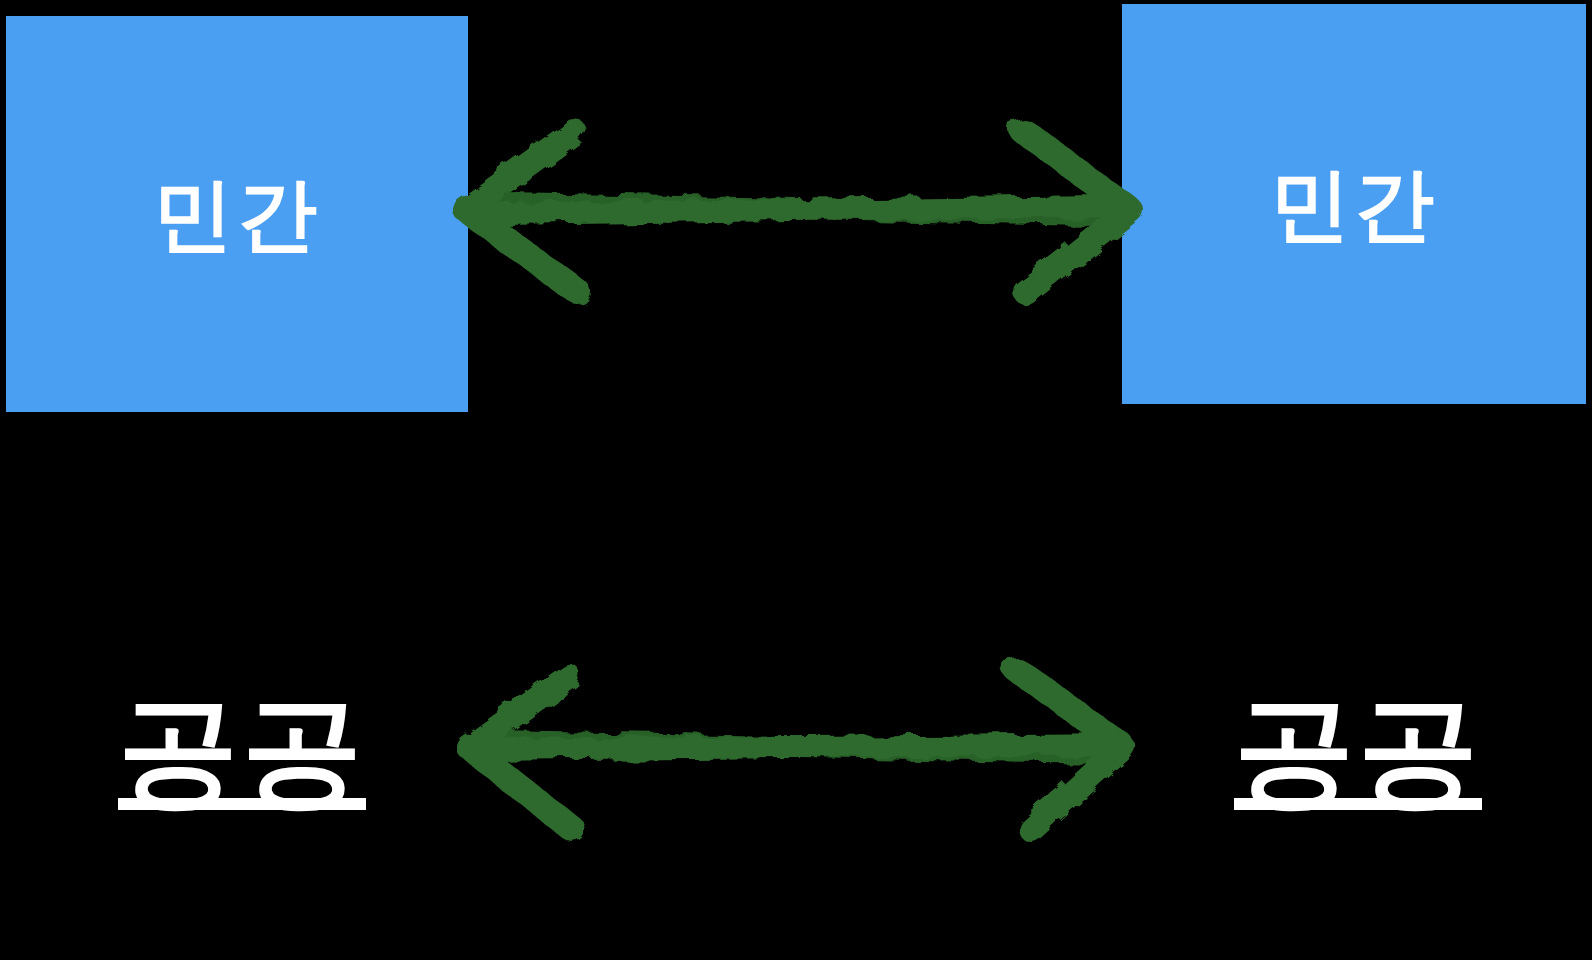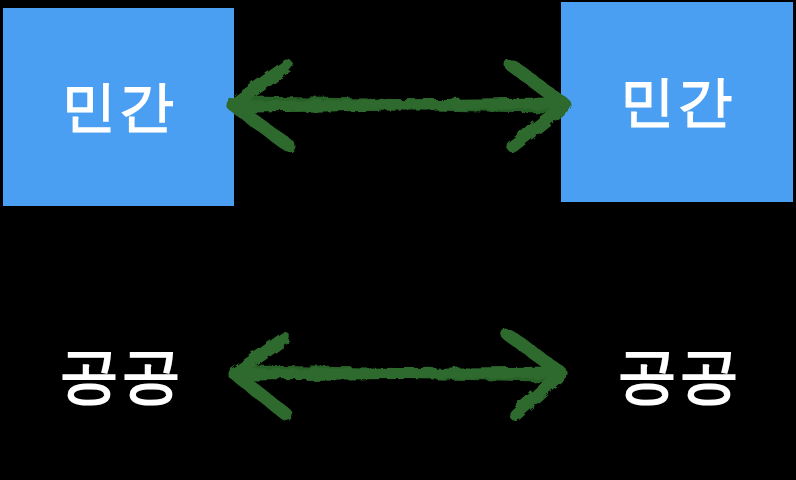--- a/index.html
+++ b/index.html
@@ -15,35 +15,36 @@
     background: var(--background, #000000);
     font-family: "Liberation Sans", sans-serif;
   }
   .box {
     position: absolute;
     background: var(--box-blue, #4a9ff2);
     color: var(--text-white, #ffffff);
     display: flex;
     align-items: center;
     justify-content: center;
-    font-size: 55px;
+    font-size: 40px;
     font-weight: 700;
     letter-spacing: 2px;
   }
   .box-left  { left: 3px;   top: 8px; width: 231px; height: 198px; }
   .box-right { left: 561px; top: 2px; width: 232px; height: 200px; }
   .plain-label {
     position: absolute;
     color: var(--text-white, #ffffff);
     display: flex;
     align-items: center;
     justify-content: center;
     font-size: 60px;
     font-weight: 700;
     letter-spacing: 2px;
+    text-decoration: underline;
   }
   .label-left  { left: 38px;  top: 340px; width: 166px; height: 72px; }
   .label-right { left: 596px; top: 340px; width: 166px; height: 72px; }
   svg.arrow {
     position: absolute;
     overflow: visible;
   }
   .arrow-top    { left: 221px; top: 52px;  width: 356px; height: 104px; }
   .arrow-bottom { left: 223px; top: 322px; width: 352px; height: 104px; }
   .arrow path {

